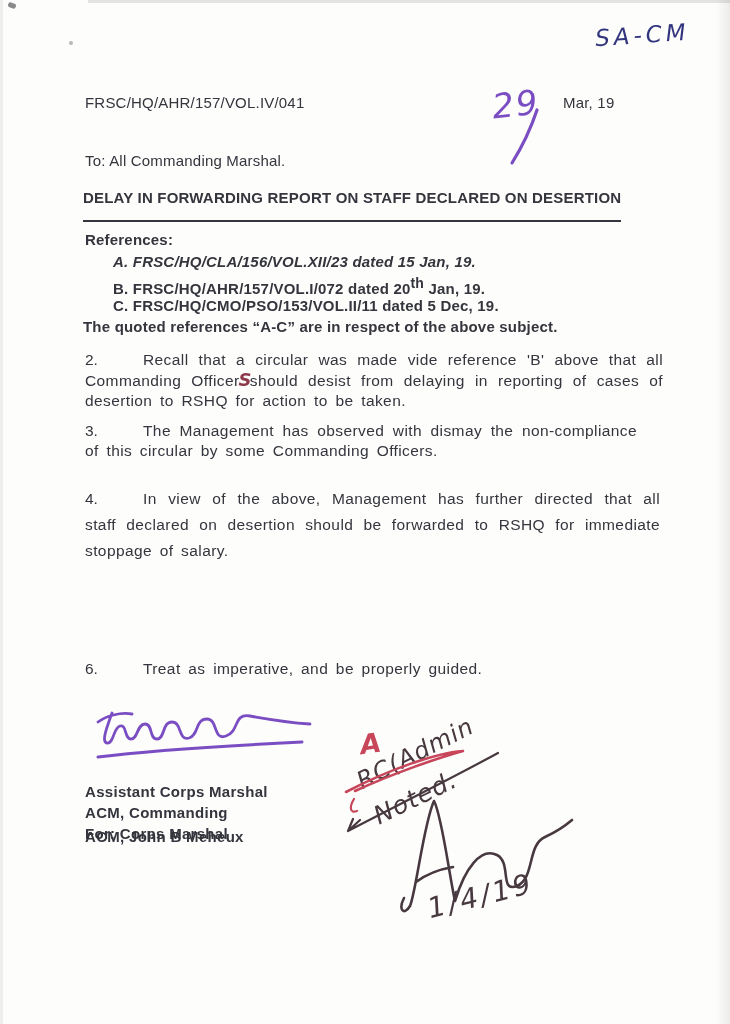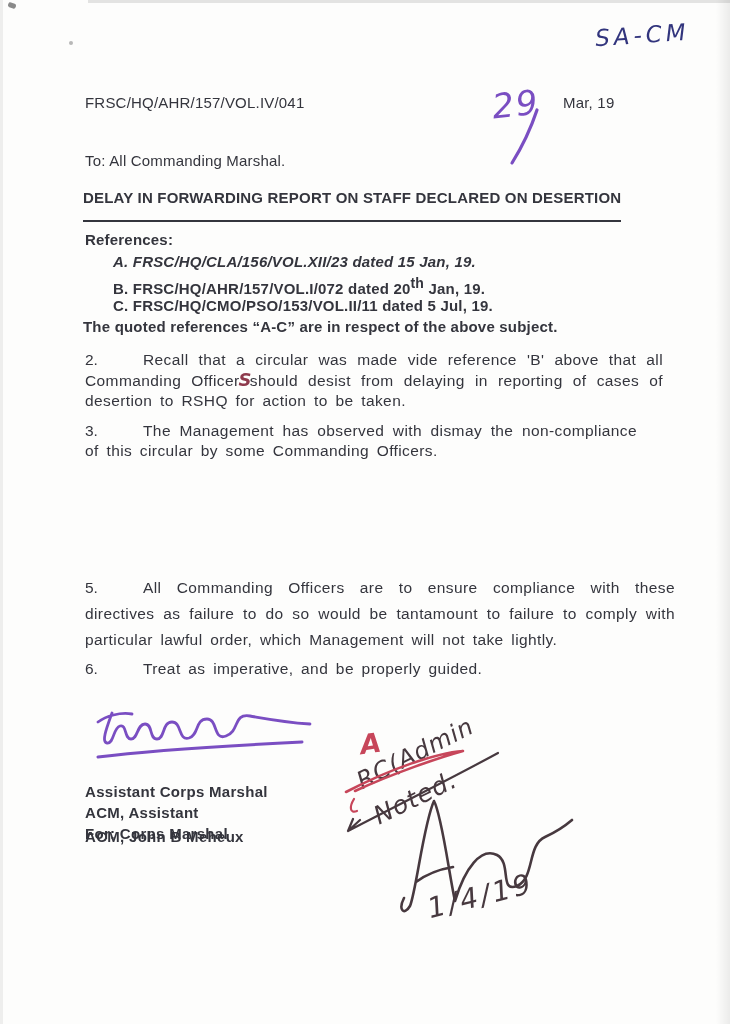--- a/index.html
+++ b/index.html
@@ -71,35 +71,35 @@
 
   <div class="t" style="left:85px;top:152px;">To: All Commanding Marshal.</div>
 
   <div class="t bold" style="left:83px;top:189px;">
     <span class="title-line">DELAY IN FORWARDING REPORT ON STAFF DECLARED ON DESERTION</span>
   </div>
 
   <div class="t bold" style="left:85px;top:231px;">References:</div>
   <div class="ref-item" style="top:253px;font-style:italic;">A. FRSC/HQ/CLA/156/VOL.XII/23 dated 15 Jan, 19.</div>
   <div class="ref-item" style="top:275px;"><span>B. FRSC/HQ/AHR/157/VOL.I/072 dated 20</span><sup>th</sup><span> Jan, 19.</span></div>
-  <div class="ref-item" style="top:297px;">C. FRSC/HQ/CMO/PSO/153/VOL.II/11 dated 5 Jul, 19.</div>
+  <div class="ref-item" style="top:297px;">C. FRSC/HQ/CMO/PSO/153/VOL.II/11 dated 5 Dec, 19.</div>
   <div class="t bold" style="left:83px;top:318px;">The quoted references “A-C” are in respect of the above subject.</div>
 
   <div class="para lh24" style="top:350px;width:578px;"><span class="pnum">2.</span><span>Recall that a circular was made vide reference 'B' above that all Commanding Officer</span><span class="insert-s">S</span><span>should desist from delaying in reporting of cases of desertion to RSHQ for action to be taken.</span></div>
 
   <div class="para lh24" style="top:421px;width:552px;"><span class="pnum">3.</span><span>The Management has observed with dismay the non-compliance of this circular by some Commanding Officers.</span></div>
 
+  <div class="para lh26" style="top:486px;width:575px;"><span class="pnum">4.</span><span>In view of the above, Management has further directed that all staff declared on desertion should be forwarded to RSHQ for immediate stoppage of salary.</span></div>
 
-  <div class="para lh26" style="top:575px;width:590px;"><span class="pnum">5.</span><span>All Commanding Officers are to ensure compliance with these directives as failure to do so would be tantamount to failure to comply with particular lawful order, which Management will not take lightly.</span></div>
 
   <div class="para lh24" style="top:659px;width:575px;"><span class="pnum">6.</span><span>Treat as imperative, and be properly guided.</span></div>
 
   <div class="sig-line" style="top:792px;margin-top:36px;">ACM, John B Meheux</div>
   <div class="sig-line" style="top:783px;">Assistant Corps Marshal</div>
-  <div class="sig-line" style="top:804px;">ACM, Assistant</div>
+  <div class="sig-line" style="top:804px;">ACM, Commanding</div>
   <div class="sig-line" style="top:825px;">For: Corps Marshal</div>
 
   <div class="hand hw-red note-a">A</div>
   <div class="hand hw-dark note-rc">RC(Admin</div>
   <div class="hand hw-dark note-noted">Noted.</div>
   <div class="hand hw-dark note-date">1/4/19</div>
 
   <svg class="overlay" viewBox="0 0 730 1024" xmlns="http://www.w3.org/2000/svg">
 
     <path class="st st-purple" stroke-width="3.2" d="M 537,110 C 531,128 522,147 512,163"></path>

